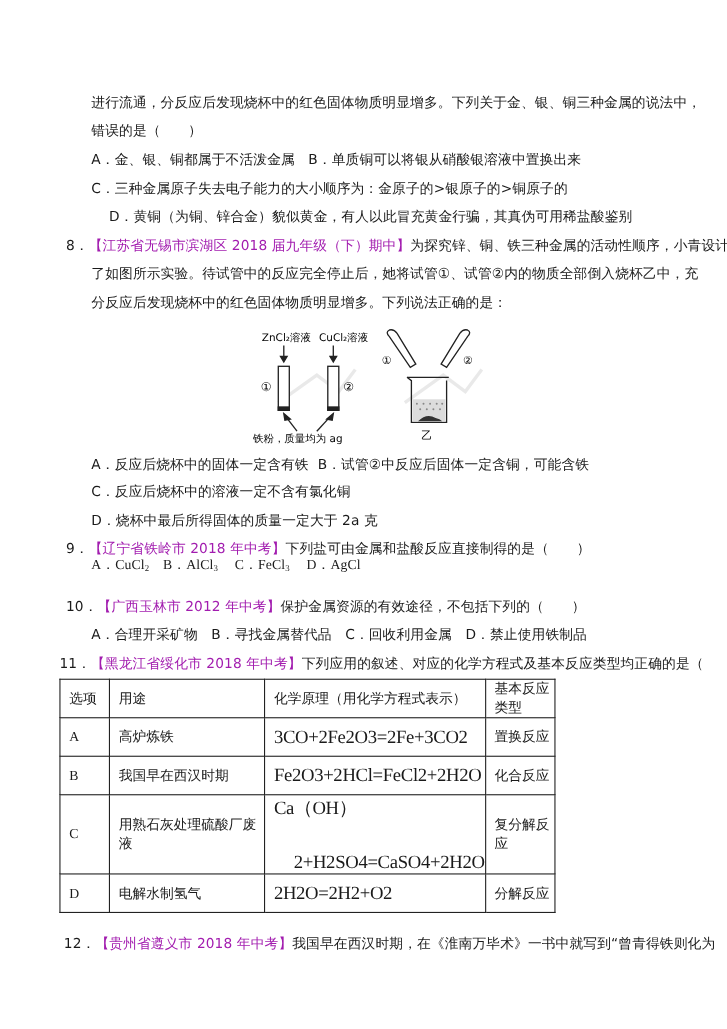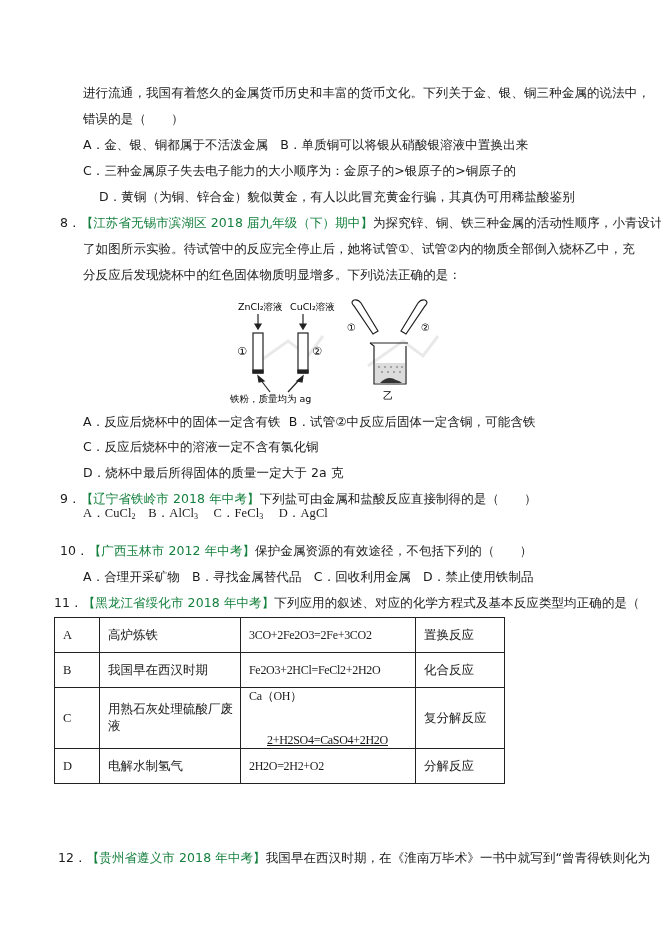--- a/index.html
+++ b/index.html
@@ -1,39 +1,39 @@
 <!DOCTYPE html>
 <html><head>
 <meta charset="utf-8">
 <style>
   html, body { margin: 0; padding: 0; background: #ffffff; }
   body { width: 661px; height: 935px; position: relative; overflow: hidden;
          font-family: "DejaVu Sans", "Liberation Sans", sans-serif; color: #1a1a1a; }
   .line { position: absolute; font-size: 12.5px; white-space: nowrap; line-height: 16px; letter-spacing: 0.1px; }
-  .src { color: #15803d; }
+  .src { color: #a21caf; }
   .serif { font-family: "Liberation Serif", "DejaVu Serif", serif; }
   sub { font-size: 8px; vertical-align: -2px; line-height: 0; }
   .opt { display: inline-block; }
   
   table.q11 { position: absolute; left: 54px; top: 617px; width: 451px; border-collapse: collapse; font-size: 12.5px; }
   table.q11 td { border: 1.3px solid #222; padding: 0 0 0 8px; vertical-align: middle; height: 34px; }
   table.q11 td.c1 { width: 36px; }
   table.q11 td.c2 { width: 132px; }
   table.q11 td.c3 { width: 166px; }
   table.q11 td.c4 { }
   table.q11 tr.tall td { height: 60px; }
-  .eq { font-family: "Liberation Serif", "DejaVu Serif", serif; font-size: 12px; letter-spacing: -0.3px; }
-  .eqline2 { display:block; padding-left: 18px; margin-top: 28px; text-decoration: underline; }
+  .eq { font-family: "Liberation Serif", "DejaVu Serif", serif; font-size: 17px; letter-spacing: -0.3px; }
+  .eqline2 { display:block; padding-left: 18px; margin-top: 28px; }
   .figure { position: absolute; left: 228px; top: 296px; width: 220px; height: 108px; }
   .figure text { font-family: "DejaVu Sans", sans-serif; }
 </style>
 </head>
 <body>
 
-<div class="line" style="left:83px; top:85px;">进行流通，我国有着悠久的金属货币历史和丰富的货币文化。下列关于金、银、铜三种金属的说法中，</div>
+<div class="line" style="left:83px; top:85px;">进行流通，分反应后发现烧杯中的红色固体物质明显增多。下列关于金、银、铜三种金属的说法中，</div>
 <div class="line" style="left:83px; top:111px;text-align:right;">错误的是（　　）</div>
 <div class="line" style="left:83px; top:137px;">
   <span>A．金、银、铜都属于不活泼金属</span>&nbsp;&nbsp;
   <span>B．单质铜可以将银从硝酸银溶液中置换出来</span>
 </div>
 <div class="line" style="left:83px; top:163px;">C．三种金属原子失去电子能力的大小顺序为：金原子的&gt;银原子的&gt;铜原子的</div>
 <div class="line" style="left:99px; top:189px;">D．黄铜（为铜、锌合金）貌似黄金，有人以此冒充黄金行骗，其真伪可用稀盐酸鉴别</div>
 
 <div class="line" style="left:60px; top:215px;">
   <span>8．</span><span class="src">【江苏省无锡市滨湖区 2018 届九年级（下）期中】</span><span>为探究锌、铜、铁三种金属的活动性顺序，小青设计</span>
@@ -132,20 +132,26 @@
   <span>C．回收利用金属</span>&nbsp;&nbsp;
   <span>D．禁止使用铁制品</span>
 </div>
 
 <div class="line" style="left:54px; top:595px;">
   <span>11．</span><span class="src">【黑龙江省绥化市 2018 年中考】</span><span>下列应用的叙述、对应的化学方程式及基本反应类型均正确的是（　　）</span>
 </div>
 
 <table class="q11">
   <tbody>
+      <tr>
+    <td class="c1">选项</td>
+    <td class="c2">用途</td>
+    <td class="c3">化学原理（用化学方程式表示）</td>
+    <td class="c4">基本反应类型</td>
+  </tr>
   <tr>
     <td class="c1 serif">A</td>
     <td class="c2">高炉炼铁</td>
     <td class="c3 eq">3CO+2Fe2O3=2Fe+3CO2</td>
     <td class="c4">置换反应</td>
   </tr>
   <tr>
     <td class="c1 serif">B</td>
     <td class="c2">我国早在西汉时期</td>
     <td class="c3 eq">Fe2O3+2HCl=FeCl2+2H2O</td>

